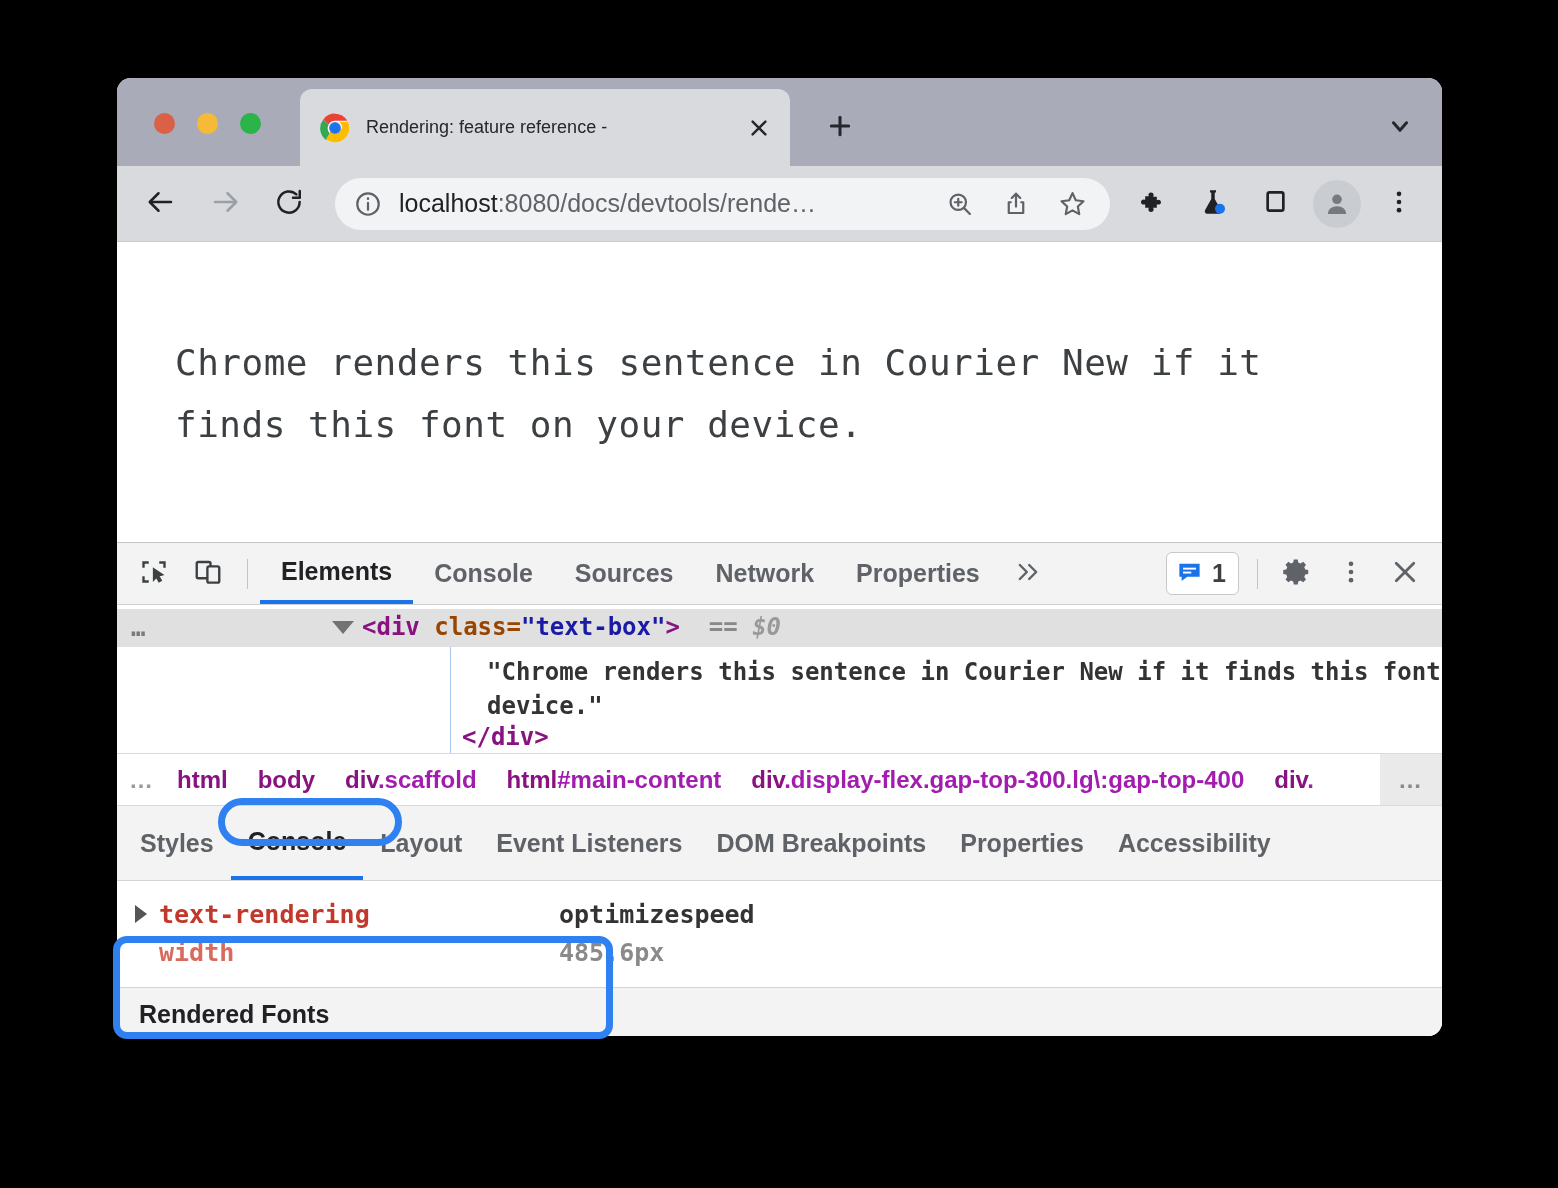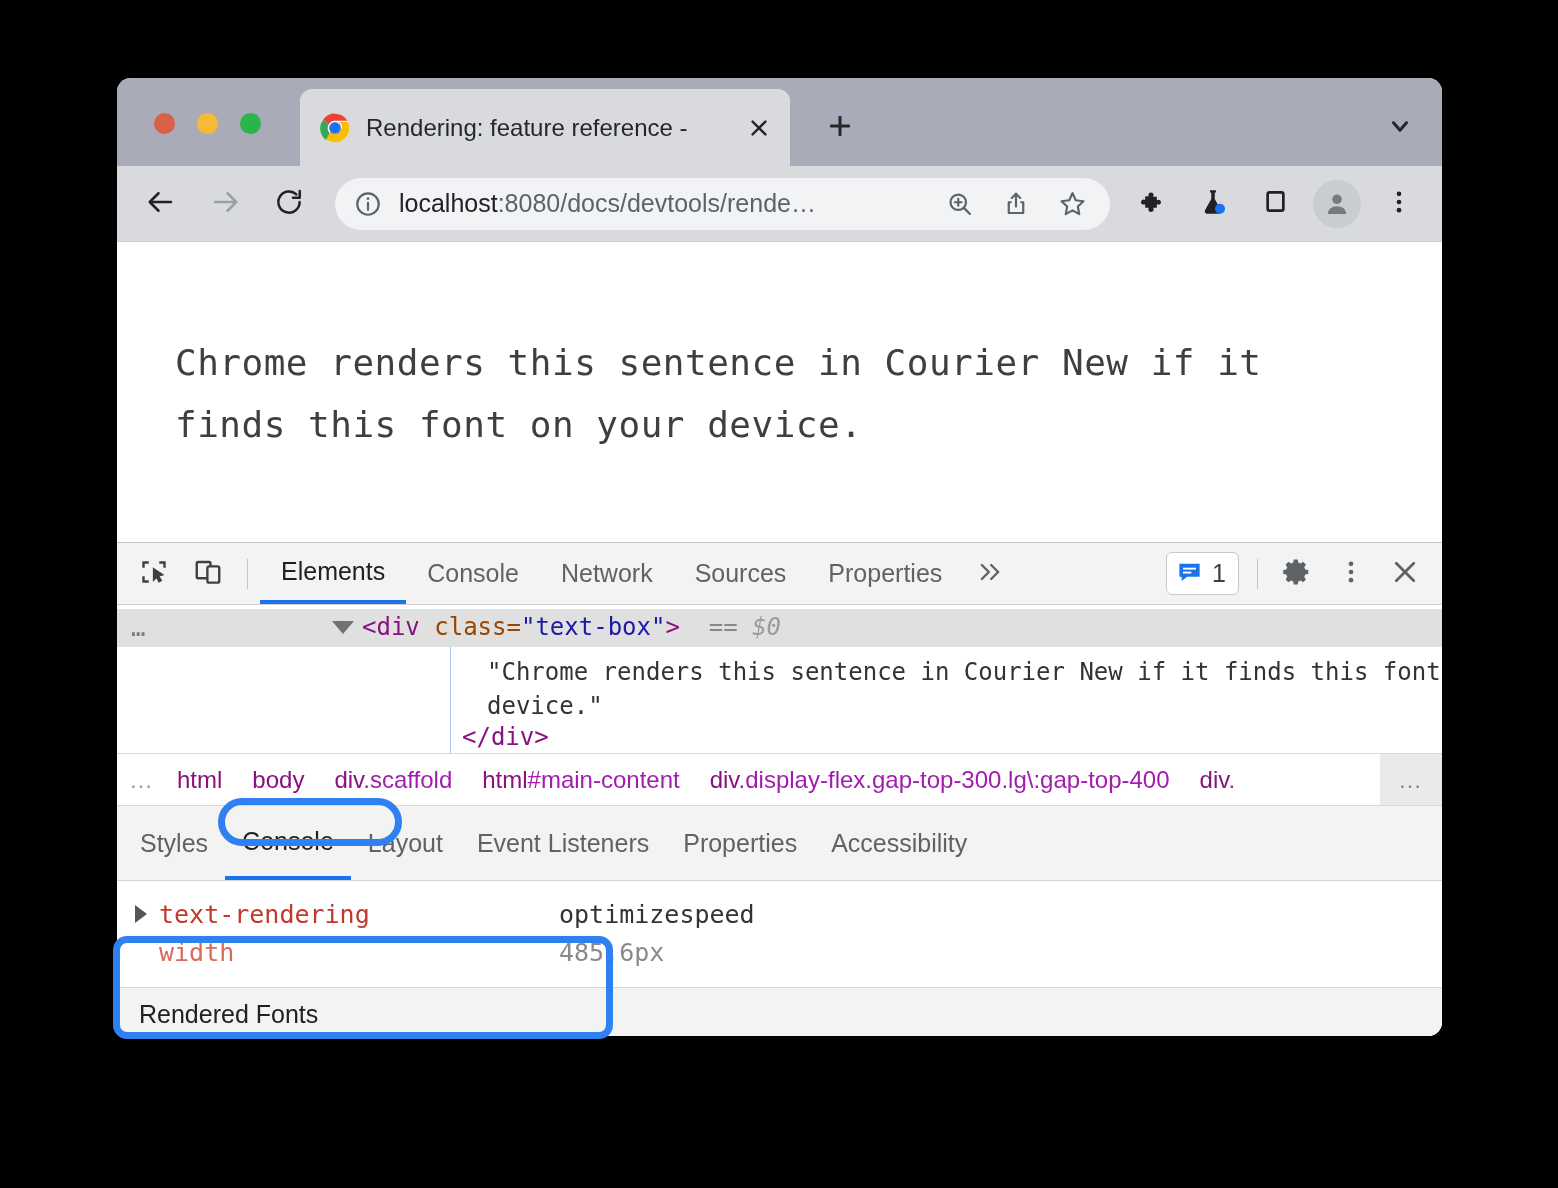--- a/index.html
+++ b/index.html
@@ -69,21 +69,21 @@
     box-sizing: border-box;
   }
   .tab-favicon {
     width: 30px;
     height: 30px;
     flex: 0 0 30px;
     margin-right: 16px;
   }
   .tab-title {
     flex: 1;
-    font-size: 24px;
+    font-size: 18px;
     color: #25272b;
     white-space: nowrap;
     overflow: hidden;
     -webkit-mask-image: linear-gradient(to right, #000 88%, transparent 100%);
     mask-image: linear-gradient(to right, #000 88%, transparent 100%);
   }
   .tab-close {
     width: 34px;
     height: 34px;
     flex: 0 0 34px;
@@ -204,20 +204,21 @@
     line-height: 1.72;
     color: #3c4043;
     letter-spacing: 0.5px;
   }
 
   
   .devtools {
     position: relative;
     background: #ffffff;
     border-top: 1px solid #c2c5ca;
+    font-weight: bold;
   }
   .dt-toolbar {
     height: 62px;
     background: #f3f3f3;
     border-bottom: 1px solid #d0d0d0;
     display: flex;
     align-items: center;
     padding: 0 10px;
     box-sizing: border-box;
   }
@@ -651,24 +652,24 @@
         <div class="dt-sep"></div>
 
         <div class="dt-tabs">
           <div class="dt-tab active">
             <span>Elements</span>
           </div>
           <div class="dt-tab">
             <span>Console</span>
           </div>
           <div class="dt-tab">
-            <span>Network</span>
+            <span>Sources</span>
           </div>
           <div class="dt-tab">
-            <span>Sources</span>
+            <span>Network</span>
           </div>
           <div class="dt-tab">
             <span>Properties</span>
           </div>
         </div>
 
         <div class="dt-ic">
           <span>
             <svg viewBox="0 0 24 24" width="28" height="28" fill="none" stroke="#5f6368" stroke-width="2.1" stroke-linecap="round" stroke-linejoin="round">
               <polyline points="5,6 11,12 5,18"></polyline>
@@ -756,20 +757,23 @@
         <div class="side-tab active">
           <span>Console</span>
         </div>
         <div class="side-tab">
           <span>Layout</span>
         </div>
         <div class="side-tab">
           <span>Event Listeners</span>
         </div>
         <div class="side-tab">
+          <span>DOM Breakpoints</span>
+        </div>
+        <div class="side-tab">
           <span>Properties</span>
         </div>
         <div class="side-tab">
           <span>Accessibility</span>
         </div>
       </div>
 
       <div class="props">
         <div class="prop-row">
           <span class="prop-arrow"></span>

